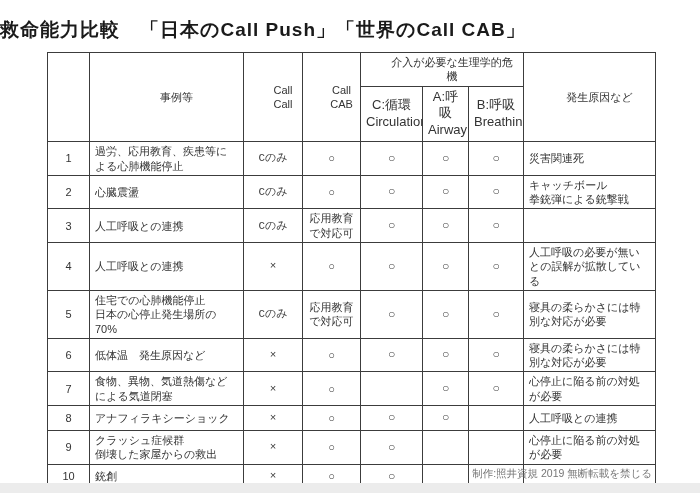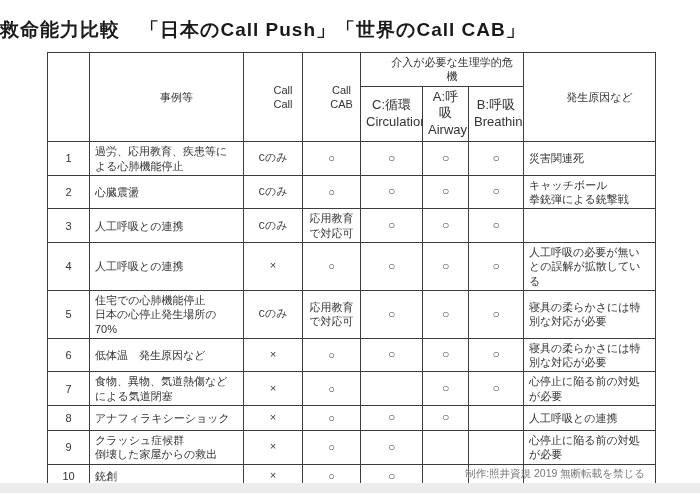--- a/index.html
+++ b/index.html
@@ -60,21 +60,21 @@
   tbody td.col-call_cab,
   tbody td.col-c,
   tbody td.col-a,
   tbody td.col-b{text-align:center;}
   tbody td.col-case, tbody td.col-cause{text-align:left;}
   tbody td.col-c, tbody td.col-a, tbody td.col-b{font-size:12px;color:#444;}
   tbody td.col-call_push{color:#3a3a3a;font-family:Liberation Mono, monospace;}
 
   .credit{
     position:absolute;
-    left:37px;top:467px;
+    left:44px;top:467px;
     width:608px;
     text-align:right;
     font-size:10.5px;
     color:#767676;
   }
   .bottom-band{
     position:absolute;left:0;top:483px;width:700px;height:10px;
     background:#ececec;
   }
 </style>

